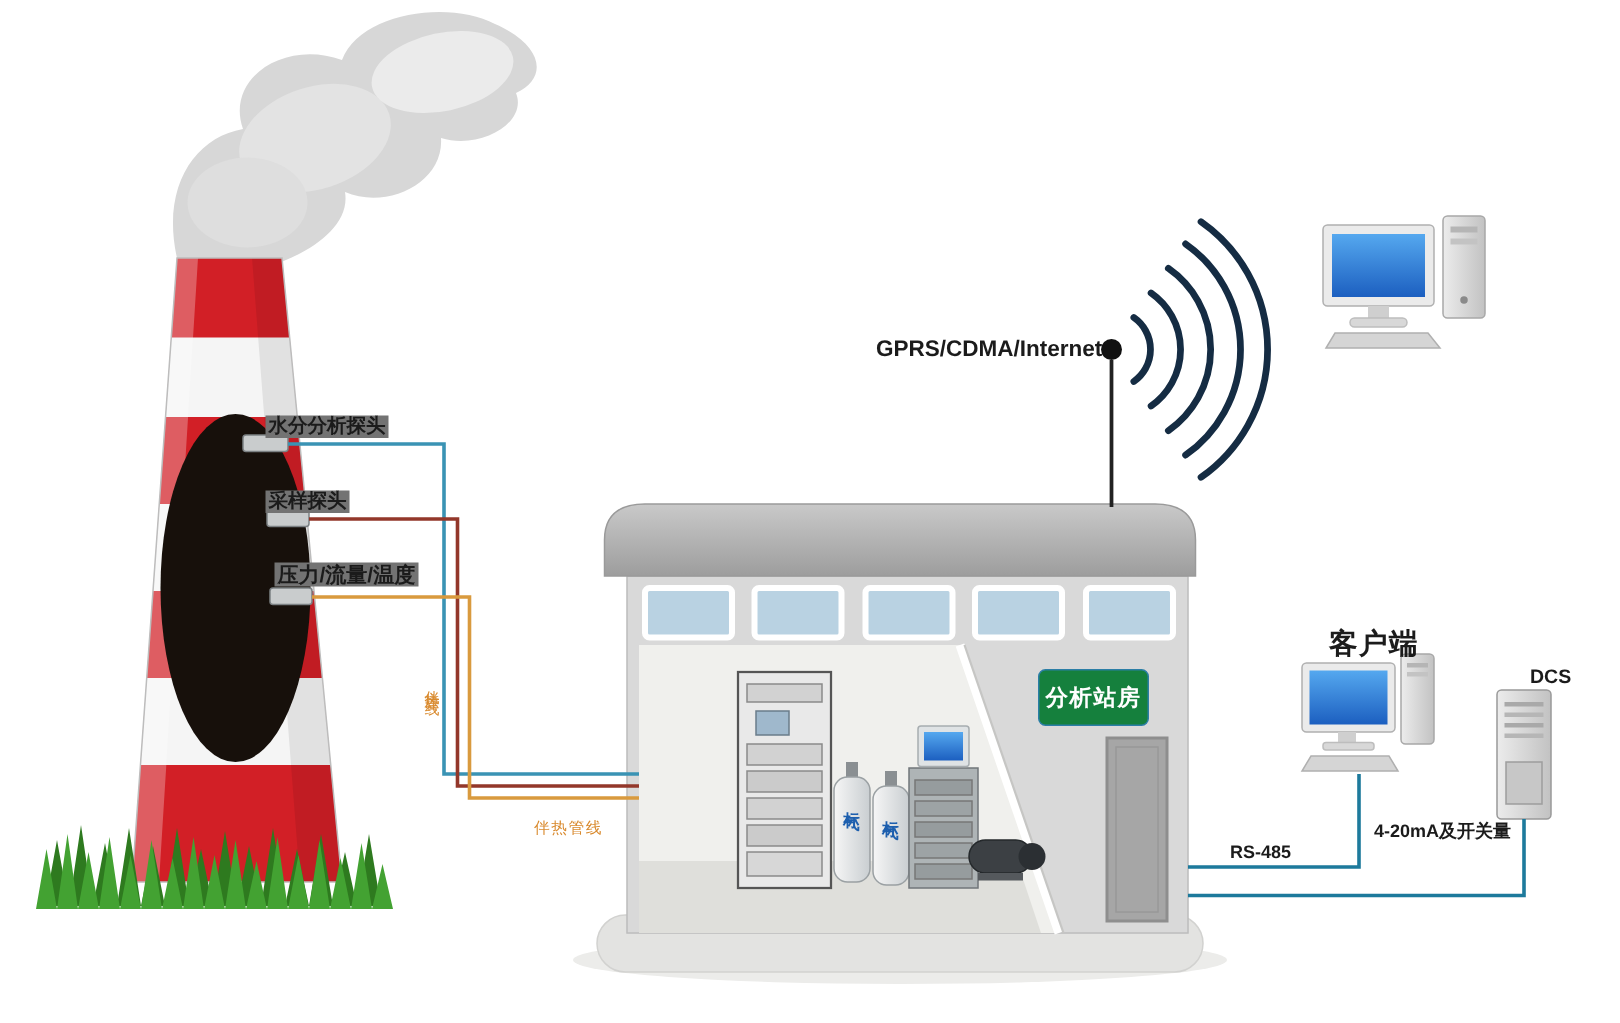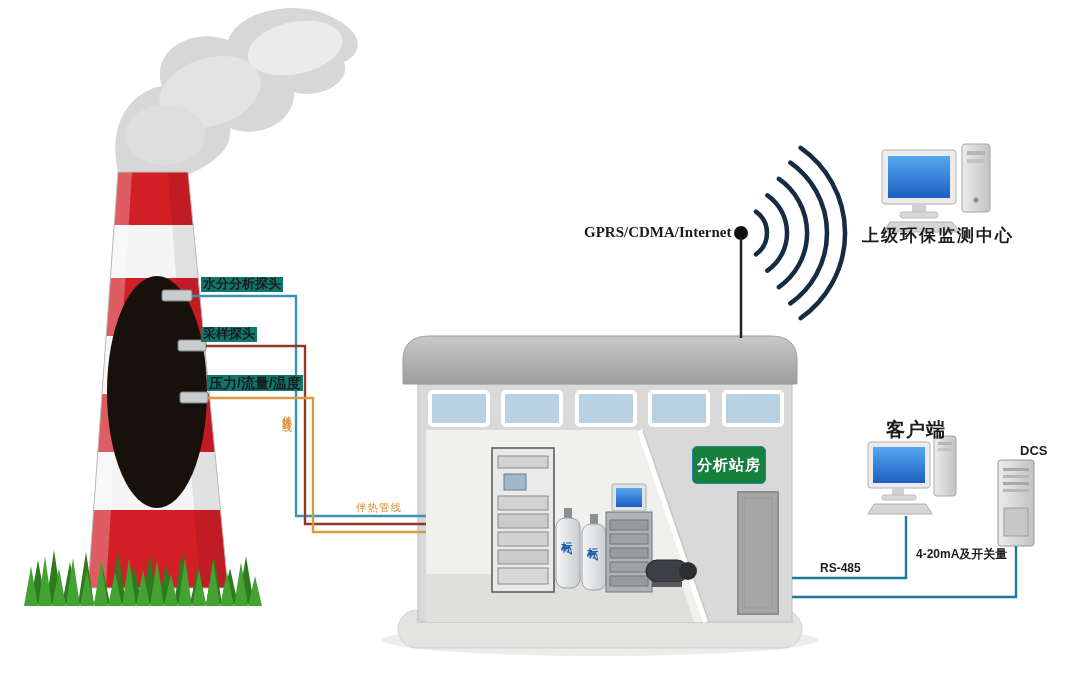--- a/index.html
+++ b/index.html
@@ -8,23 +8,23 @@
     background:#ffffff; overflow:hidden;
     font-family:"Liberation Sans","DejaVu Sans",sans-serif;
   }
   .stage svg { position:absolute; left:0; top:0; }
   .lbl {
     position:absolute; color:#1b1b1b; white-space:nowrap; z-index:5;
     line-height:1.15;
   }
   .w600 { font-weight:600; }
   .bold { font-weight:bold; }
-  .whitebg { background:#0f766e; padding:0 2px;margin-left:24px; }
+  .whitebg { background:#737373; padding:0 2px; }
   .v-label { writing-mode:vertical-rl; text-orientation:upright; letter-spacing:2px; }
-  .orange { color:#d98a2e; }
+  .orange { color:#d98a2e;margin-top:45px; }
   .gas { color:#1d5fae; font-weight:bold; }
   .badge {
     position:absolute; left:692px; top:446px; width:72px; height:36px;
     background:#15803d; border:1px solid #2b7ea6; border-radius:5px;
     color:#ffffff; font-size:15px; font-weight:bold; letter-spacing:1px;
     display:flex; align-items:center; justify-content:center; z-index:5;
   }
 </style>
 </head>
 <body>
@@ -211,22 +211,21 @@
     </g>
   </svg>
 
   <div class="lbl w600 whitebg" style="left:177px; top:277px; font-size:13px;">水分分析探头</div>
   <div class="lbl w600 whitebg" style="left:177px; top:327px; font-size:13px;">采样探头</div>
   <div class="lbl w600 whitebg" style="left:183px; top:375px; font-size:14px;">压力/流量/温度</div>
 
   <div class="lbl orange v-label" style="left:281px; top:408px; font-size:10px;">伴热管线</div>
   <div class="lbl orange" style="left:356px; top:501px; font-size:10.5px; letter-spacing:1px;">伴热管线</div>
 
-  <div class="lbl bold" style="left:584px; top:224px; font-size:15px;font-family:Liberation Serif, serif;">GPRS/CDMA/Internet</div>
-  <div class="lbl bold" style="left:862px; top:226px; font-size:17px; letter-spacing:2px;">上级环保监测中心</div>
+  <div class="lbl bold" style="left:584px; top:224px; font-size:15px;">GPRS/CDMA/Internet</div>
 
   <div class="badge">分析站房</div>
 
   <div class="lbl gas v-label" style="left:560px; top:532px; font-size:11px;">标气</div>
   <div class="lbl gas v-label" style="left:586px; top:538px; font-size:11px;">标气</div>
 
   <div class="lbl bold" style="left:886px; top:419px; font-size:19px; letter-spacing:1px;">客户端</div>
   <div class="lbl bold" style="left:1000px; top:444px; font-size:13px;padding-left:20px;">DCS</div>
   <div class="lbl bold" style="left:820px; top:562px; font-size:12px;text-align:center;">RS-485</div>
   <div class="lbl bold" style="left:916px; top:548px; font-size:12px;">4-20mA及开关量</div>

